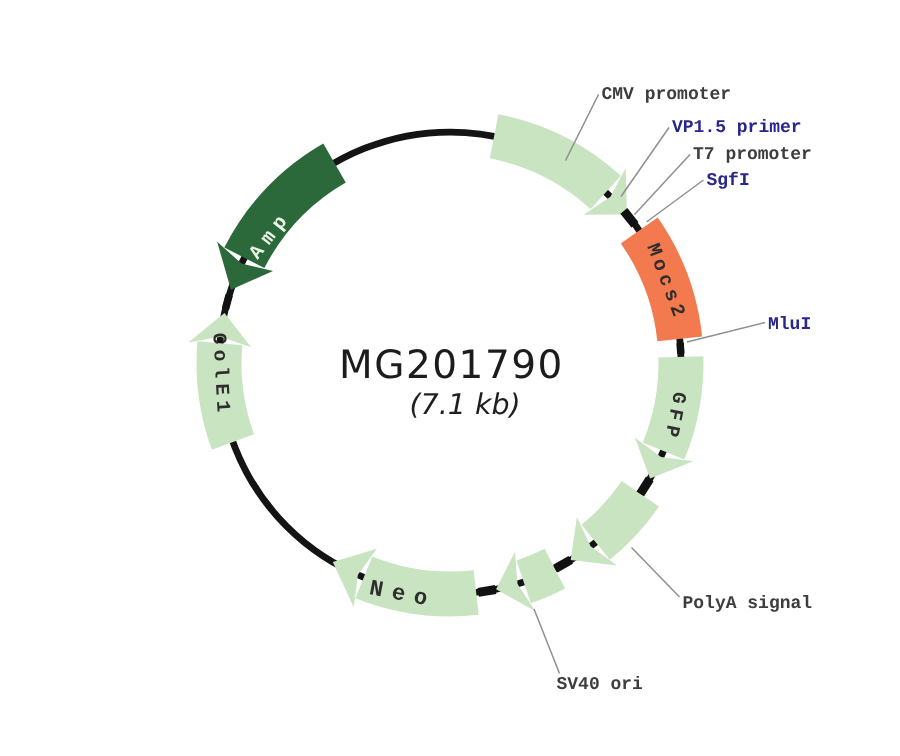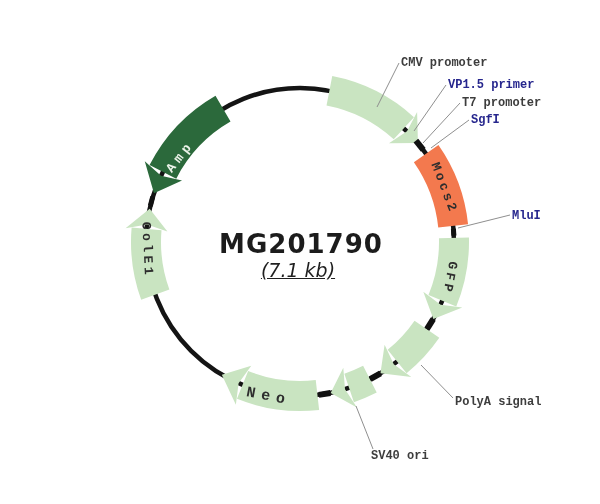--- a/index.html
+++ b/index.html
@@ -2,25 +2,25 @@
 <html><head>
 <meta charset="utf-8">
 <style>
   html,body{margin:0;padding:0;background:#ffffff;}
   #stage{position:relative;width:600px;height:504px;background:#ffffff;overflow:hidden;
          font-family:"Liberation Sans",sans-serif;}
   #stage svg{position:absolute;left:0;top:0;}
   svg text{font-family:"Liberation Mono","DejaVu Sans Mono",monospace;font-weight:700;}
   .title-wrap{position:absolute;left:0;top:0;width:100%;height:100%;pointer-events:none;}
   .plasmid-name{position:absolute;left:301px;top:244px;transform:translate(-50%,-50%);
-      font-family:"DejaVu Sans","Liberation Sans",sans-serif;font-weight:700;
+      font-family:"DejaVu Sans","Liberation Sans",sans-serif;font-weight:400;
       font-size:26px;letter-spacing:1px;color:#1c1c1c;white-space:nowrap;}
-  .plasmid-size{position:absolute;left:298px;top:270px;transform:translate(-50%,-50%);
+  .plasmid-size{position:absolute;left:310px;top:270px;transform:translate(-50%,-50%);
       font-family:"DejaVu Sans","Liberation Sans",sans-serif;font-style:italic;
-      font-size:19px;color:#1f1f1f;white-space:nowrap;text-decoration:underline;}
+      font-size:19px;color:#1f1f1f;white-space:nowrap;}
 </style>
 </head>
 <body>
 
 <div id="stage">
   <svg width="600" height="504" viewBox="0 0 600 504">
       <circle cx="300" cy="242" r="154" fill="none" stroke="#141414" stroke-width="4.5"></circle>
       <path d="M332.25,76.11 A169,169 0 0 1 413.96,117.20 L393.73,139.35 A139,139 0 0 0 326.52,105.55 Z" fill="#C9E4C1"></path>
       <polygon points="417.10,111.95 417.97,143.01 388.99,143.16 406.98,131.22" fill="#C9E4C1"></polygon>
       <path d="M438.44,145.07 A169,169 0 0 1 468.07,224.33 L438.24,227.47 A139,139 0 0 0 413.86,162.27 Z" fill="#F3794E"></path>

